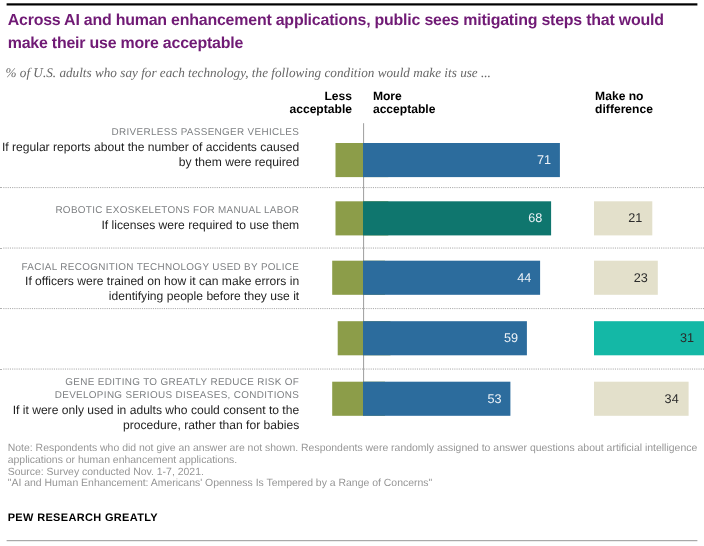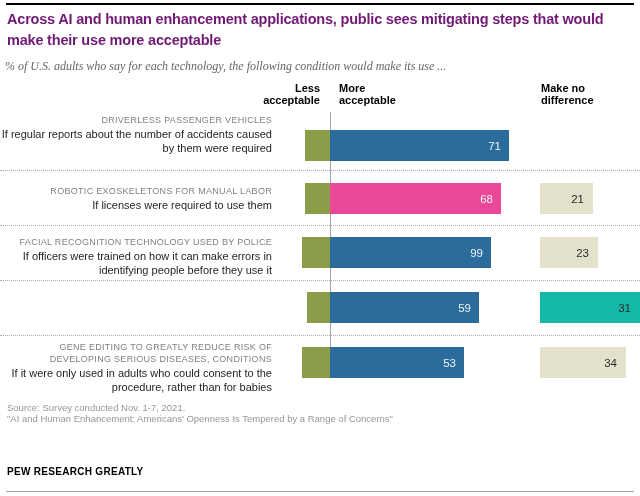--- a/index.html
+++ b/index.html
@@ -84,37 +84,37 @@
     </div>
   <div class="sep" style="top:170px"></div>
 
   <div class="row-label" style="top:185px">
     <div class="cat">ROBOTIC EXOSKELETONS FOR MANUAL LABOR</div>
     <div class="cond">If licenses were required to use them</div>
   </div>
   <div class="bar less" style="top: 183px; height: 31px; width: 25px; background: rgb(140, 157, 73); left: 305px;">
       <span>10</span>
     </div>
-  <div class="bar more" style="top: 183px; height: 31px; width: 171px; background: #ec4899; left: 330px;">
+  <div class="bar more" style="top: 183px; height: 31px; width: 171px; background: #0f766e; left: 330px;">
       <span>68</span>
     </div>
   <div class="bar none" style="top: 183px; height: 31px; width: 53px; background: rgb(227, 224, 203); left: 540px;">
       <span>21</span>
     </div>
   <div class="sep" style="top:225px"></div>
 
   <div class="row-label" style="top:236px">
     <div class="cat">FACIAL RECOGNITION TECHNOLOGY USED BY POLICE</div>
     <div class="cond">If officers were trained on how it can make errors in identifying people before they use it</div>
   </div>
   <div class="bar less" style="top: 237px; height: 31px; width: 28px; background: rgb(140, 157, 73); left: 302px;">
       <span>11</span>
     </div>
   <div class="bar more" style="top: 237px; height: 31px; width: 161px; background: rgb(44, 108, 157); left: 330px;">
-      <span>99</span>
+      <span>44</span>
     </div>
   <div class="bar none" style="top: 237px; height: 31px; width: 58px; background: rgb(227, 224, 203); left: 540px;">
       <span>23</span>
     </div>
   <div class="sep" style="top:280px"></div>
 
   <div class="bar less" style="top: 292px; height: 31px; width: 23px; background: rgb(140, 157, 73); left: 307px;">
       <span>9</span>
     </div>
   <div class="bar more" style="top: 292px; height: 31px; width: 149px; background: rgb(44, 108, 157); left: 330px;">
@@ -133,19 +133,20 @@
       <span>11</span>
     </div>
   <div class="bar more" style="top: 347px; height: 31px; width: 134px; background: rgb(44, 108, 157); left: 330px; text-align: right;">
       <span>53</span>
     </div>
   <div class="bar none" style="top: 347px; height: 31px; width: 86px; background: rgb(227, 224, 203); left: 540px;">
       <span>34</span>
     </div>
 
   <div class="footer">
+    <div>Note: Respondents who did not give an answer are not shown. Respondents were randomly assigned to answer questions about artificial intelligence applications or human enhancement applications.</div>
     <div>Source: Survey conducted Nov. 1-7, 2021.</div>
     <div>"AI and Human Enhancement: Americans' Openness Is Tempered by a Range of Concerns"</div>
   </div>
 
   <div class="brand">PEW RESEARCH GREATLY</div>
   <div class="bottom-rule"></div>
 </div>
 
 </body></html>

